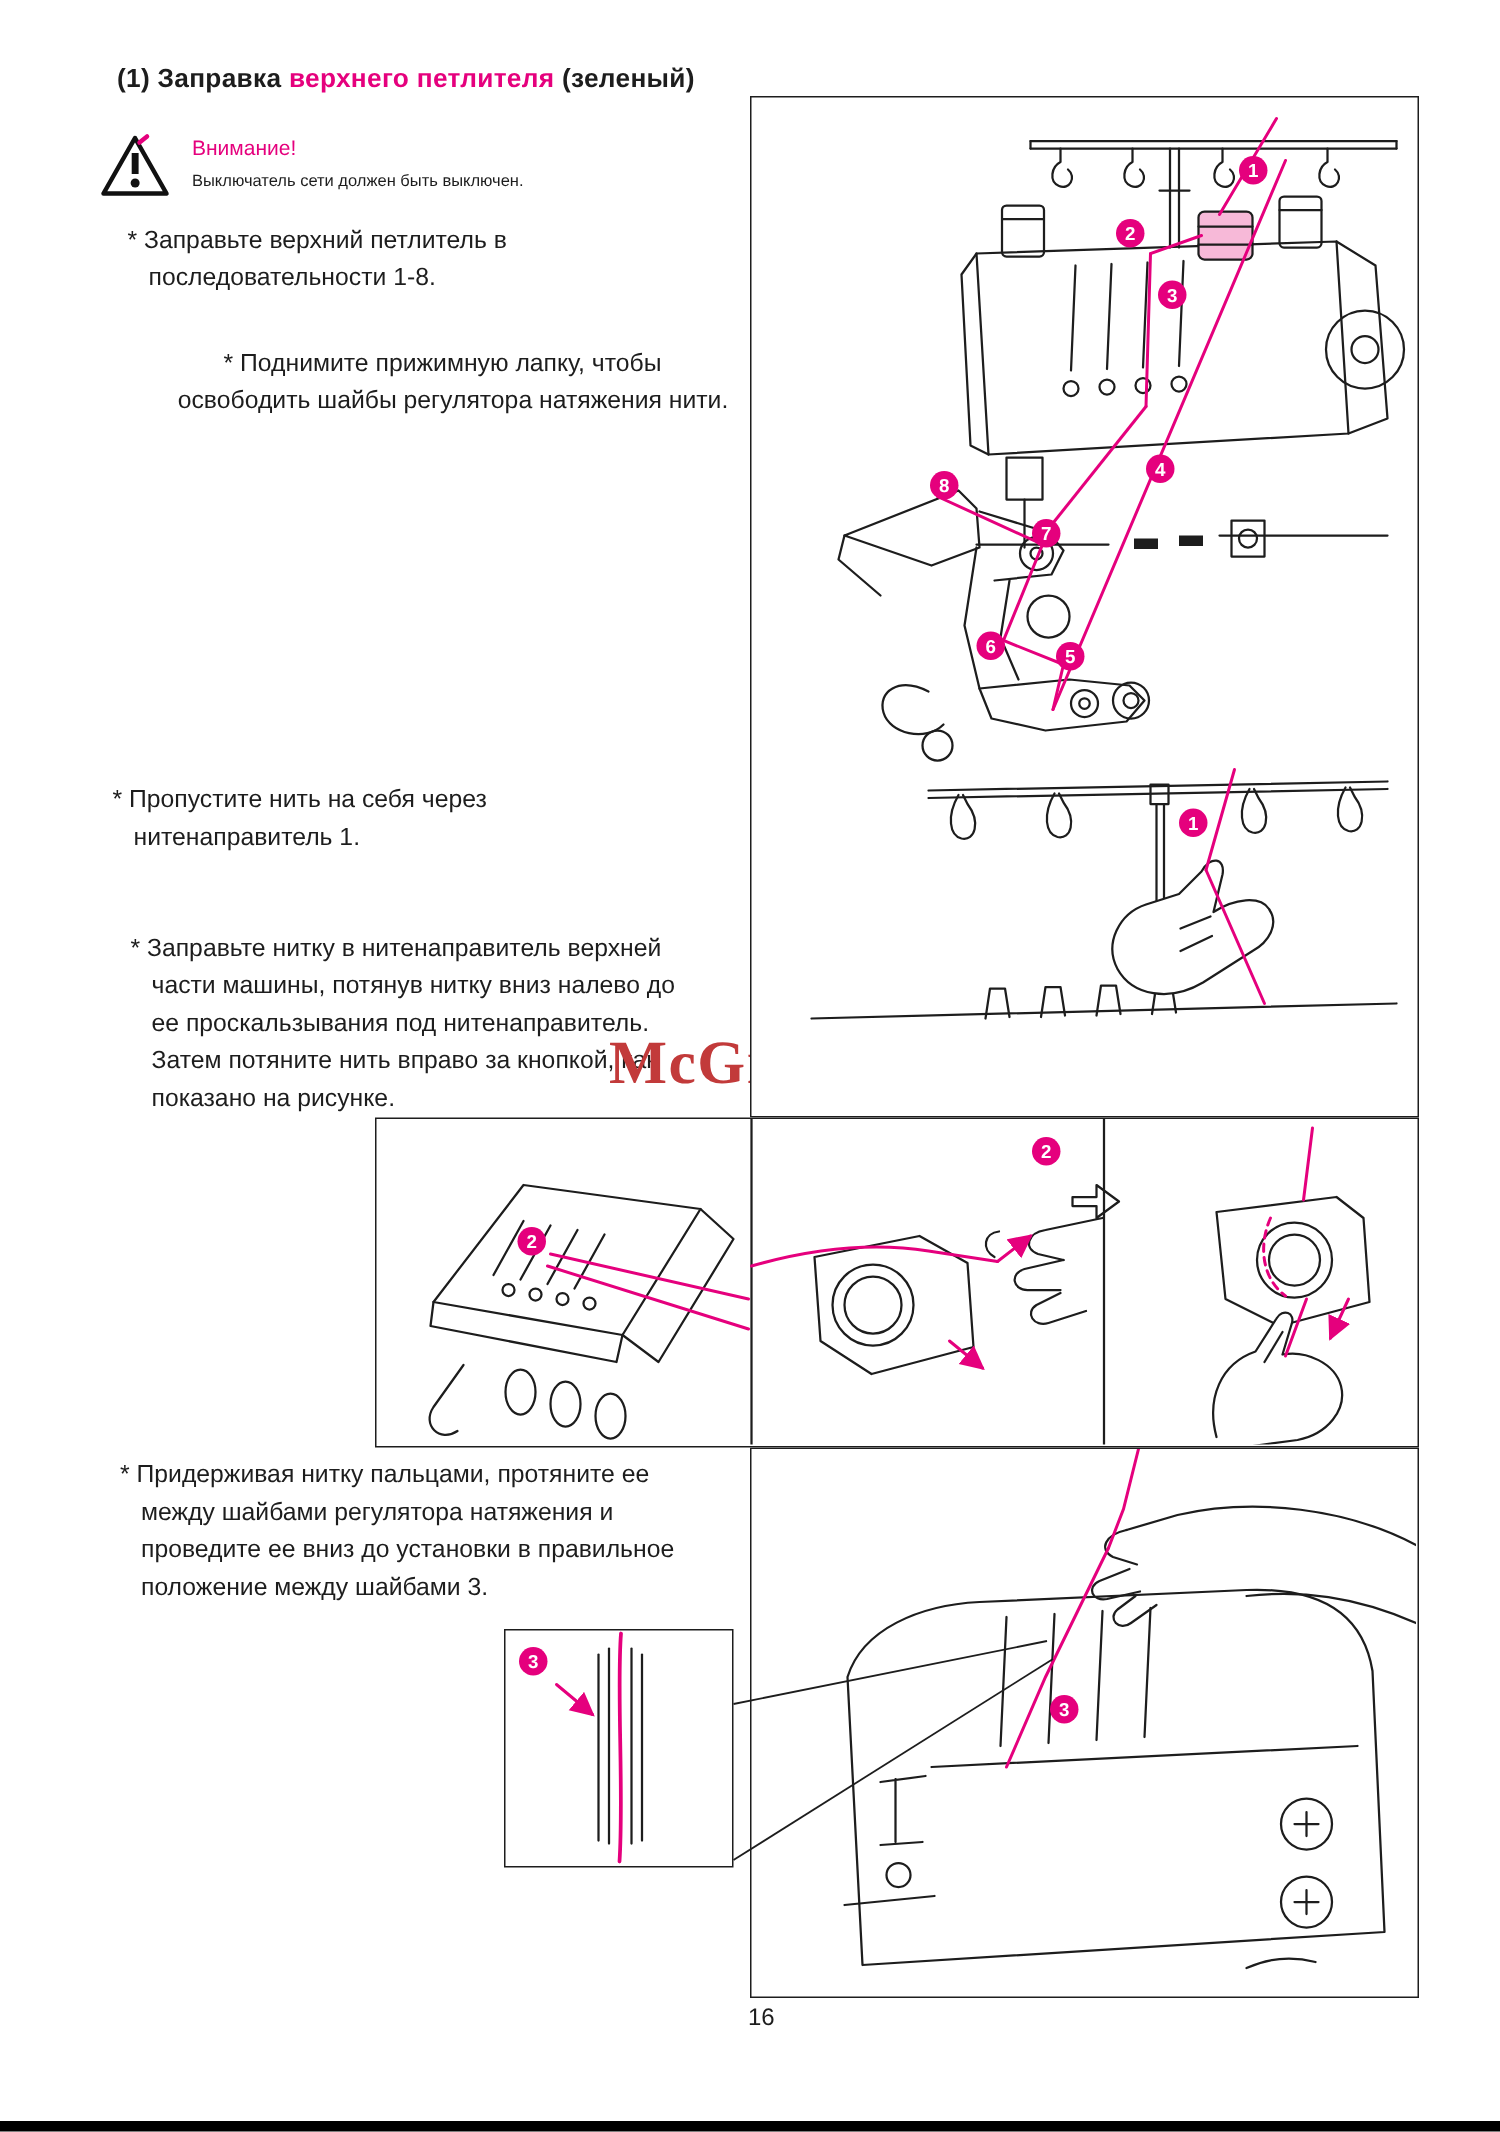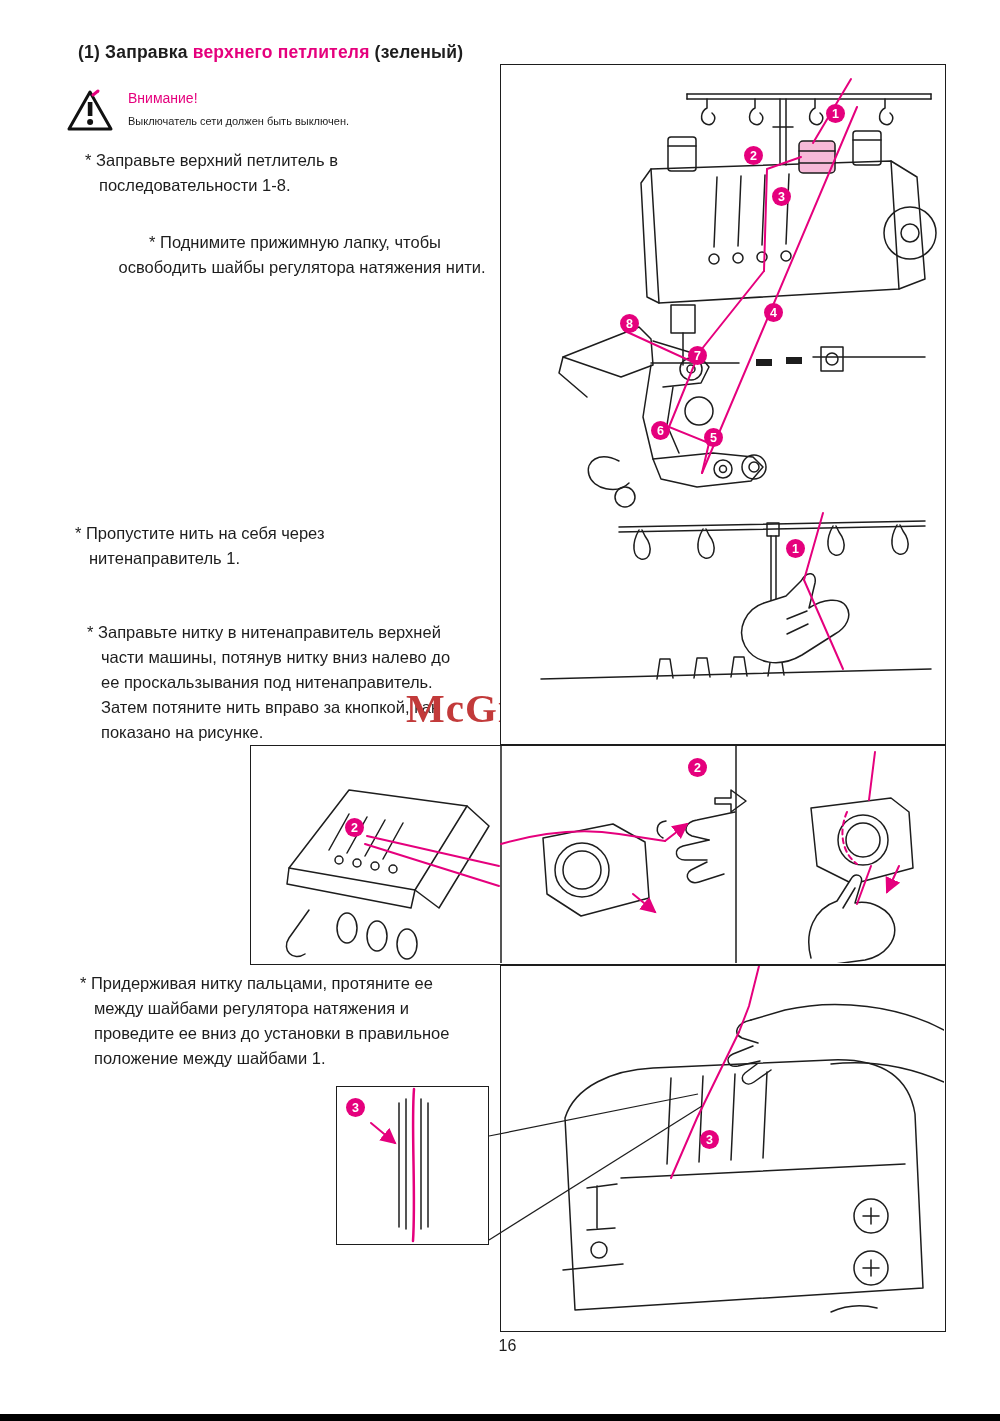--- a/index.html
+++ b/index.html
@@ -85,21 +85,21 @@
 <div class="abs instr" id="instr-2">* Пропустите нить на себя через
 нитенаправитель 1.</div>
 <div class="abs instr" id="instr-3">* Заправьте нитку в нитенаправитель верхней
 части машины, потянув нитку вниз налево до
 ее проскальзывания под нитенаправитель.
 Затем потяните нить вправо за кнопкой, как
 показано на рисунке.</div>
 <div class="abs instr" id="instr-4">* Придерживая нитку пальцами, протяните ее
 между шайбами регулятора натяжения и
 проведите ее вниз до установки в правильное
-положение между шайбами 1.</div>
+положение между шайбами 3.</div>
 
 <div class="abs watermark">McGrp.Ru</div>
 
 <div class="box" id="box-a">
   <svg width="443" height="678" viewBox="0 0 443 678">
 
     <g class="ln">
       <line x1="186" y1="29" x2="430" y2="29"></line>
       <line x1="186" y1="34" x2="430" y2="34"></line>
       <line x1="186" y1="29" x2="186" y2="34"></line>

